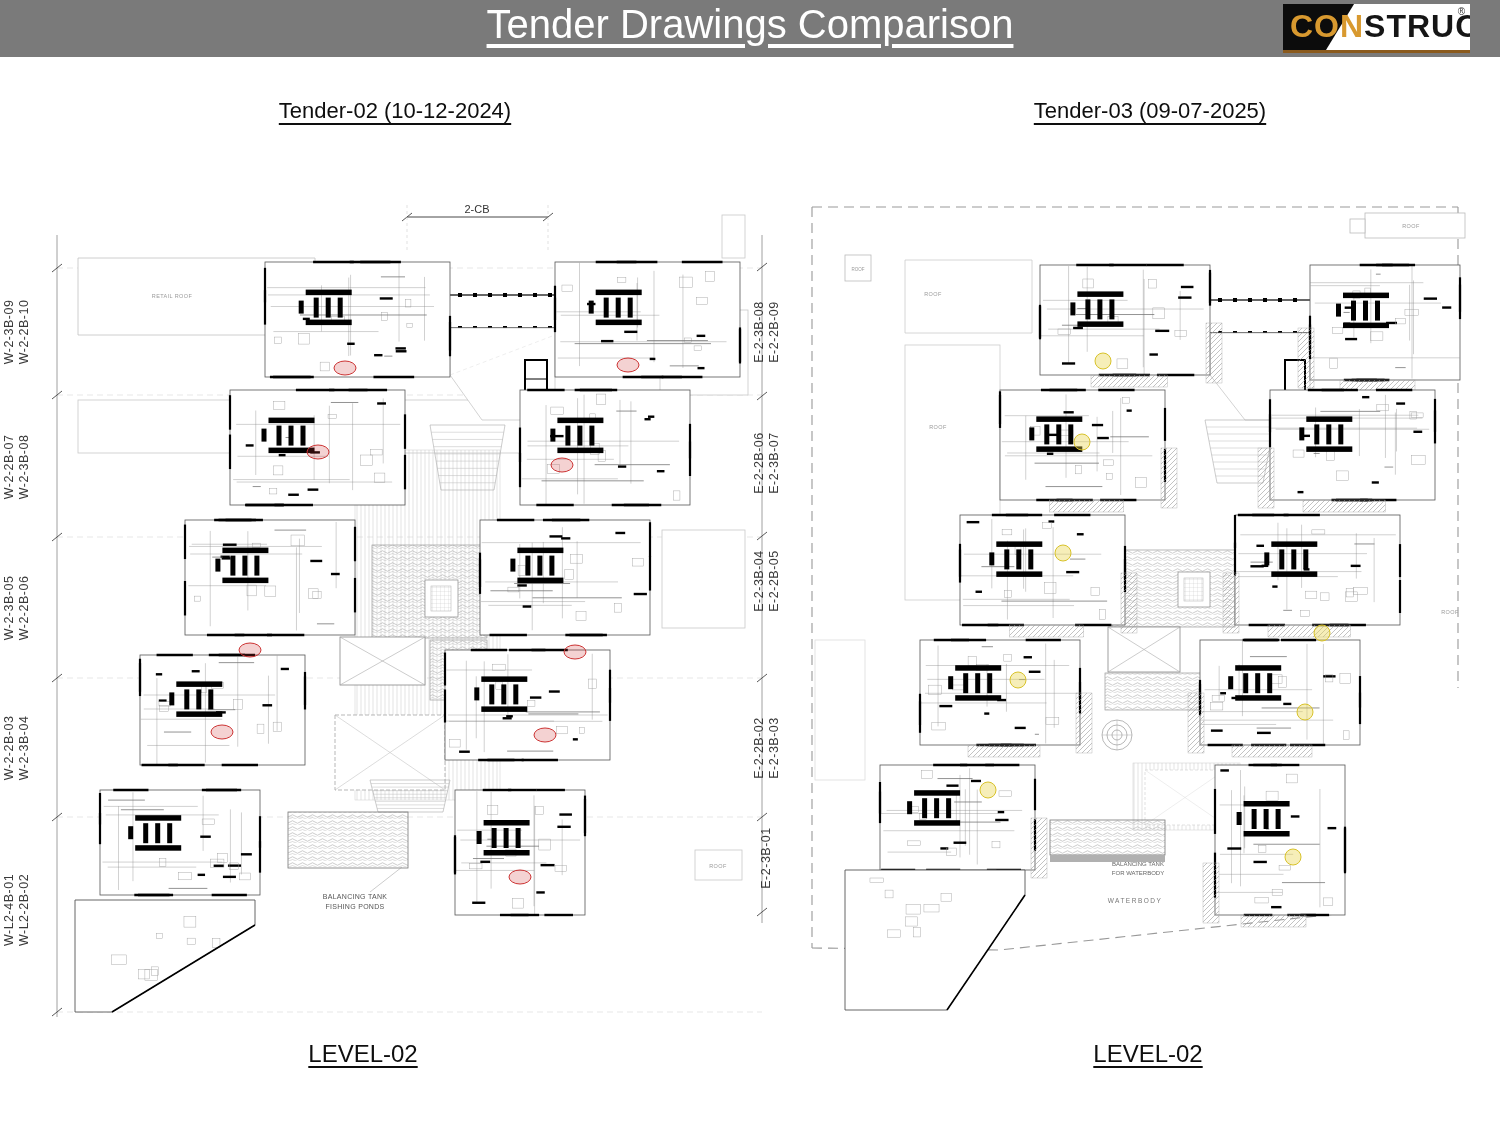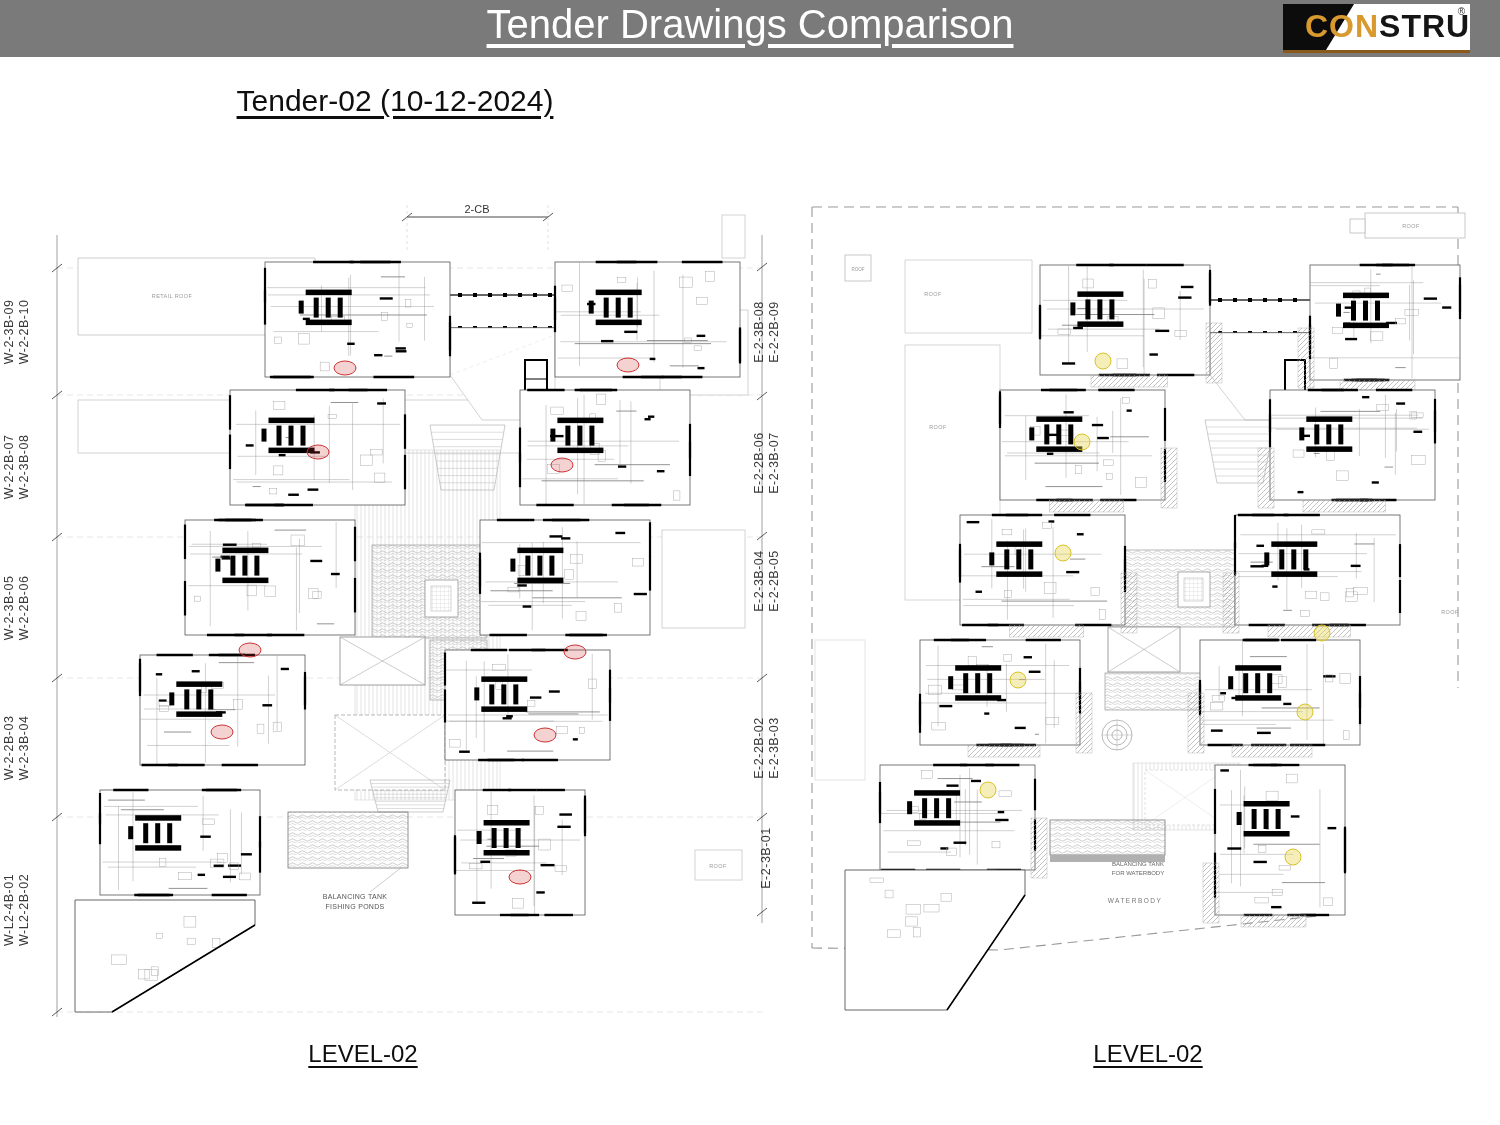--- a/index.html
+++ b/index.html
@@ -12,25 +12,25 @@
   .page-title { position:absolute; left:0; top:2px; width:1500px; text-align:center;
                 color:#ffffff; font-size:40px; font-weight:400;
                 text-decoration:underline; text-underline-offset:6px; }
 
   
   .logo { position:absolute; left:1283px; top:4px; width:187px; height:49px; background:#0c0c0c;
           border-bottom:3px solid #8a5a1d; overflow:hidden; }
   .logo-white { position:absolute; inset:0; background:#ffffff;
                 clip-path:polygon(38% 0, 100% 0, 100% 100%, 23% 100%); }
   .logo-text { position:absolute; left:7px; top:4px; font-size:32px; font-weight:600; letter-spacing:1px; }
-  .logo-con { color:#d8992f;margin-left:15px; }
+  .logo-con { color:#d8992f; }
   .logo-struct { color:#151515; }
   .logo-reg { position:absolute; right:5px; top:2px; font-size:10px; color:#333; }
 
-  .panel-heading { position:absolute; top:84px; font-size:30px; color:#0e0e0e;
+  .panel-heading { position:absolute; top:98px; font-size:22px; color:#0e0e0e;
                    text-decoration:underline; text-underline-offset:5px; white-space:nowrap; }
   .heading-left  { left:395px;  transform:translateX(-50%); }
   .heading-right { left:1150px; transform:translateX(-50%); }
 
   .level-label { position:absolute; font-size:24px; color:#0e0e0e;
                  text-decoration:underline; text-underline-offset:4px; white-space:nowrap; }
   .level-left  { left:363px;  top:1040px; transform:translateX(-50%); }
   .level-right { left:1148px; top:1040px; transform:translateX(-50%); }
 
   svg.plan { position:absolute; }
@@ -54,20 +54,21 @@
   <div class="header-bar"></div>
   <div class="page-title">Tender Drawings Comparison</div>
 
   <div class="logo">
     <div class="logo-white"></div>
     <div class="logo-text"><span class="logo-con">CON</span><span class="logo-struct">STRUCT</span></div>
     <div class="logo-reg">®</div>
   </div>
 
   <div class="panel-heading heading-left">Tender-02 (10-12-2024)</div>
+  <div class="panel-heading heading-right">Tender-03 (09-07-2025)</div>
 
   <svg id="planA" class="plan" viewBox="0 0 790 845">
     <defs>
       <pattern id="vstripe" width="4" height="4" patternUnits="userSpaceOnUse">
         <line x1="1" y1="0" x2="1" y2="4" stroke="#c9c9c9" stroke-width="0.5"></line>
       </pattern>
       <pattern id="hstripe" width="4" height="4" patternUnits="userSpaceOnUse">
         <line x1="0" y1="1" x2="4" y2="1" stroke="#bdbdbd" stroke-width="0.5"></line>
       </pattern>
       <pattern id="diag" width="5" height="5" patternUnits="userSpaceOnUse">

